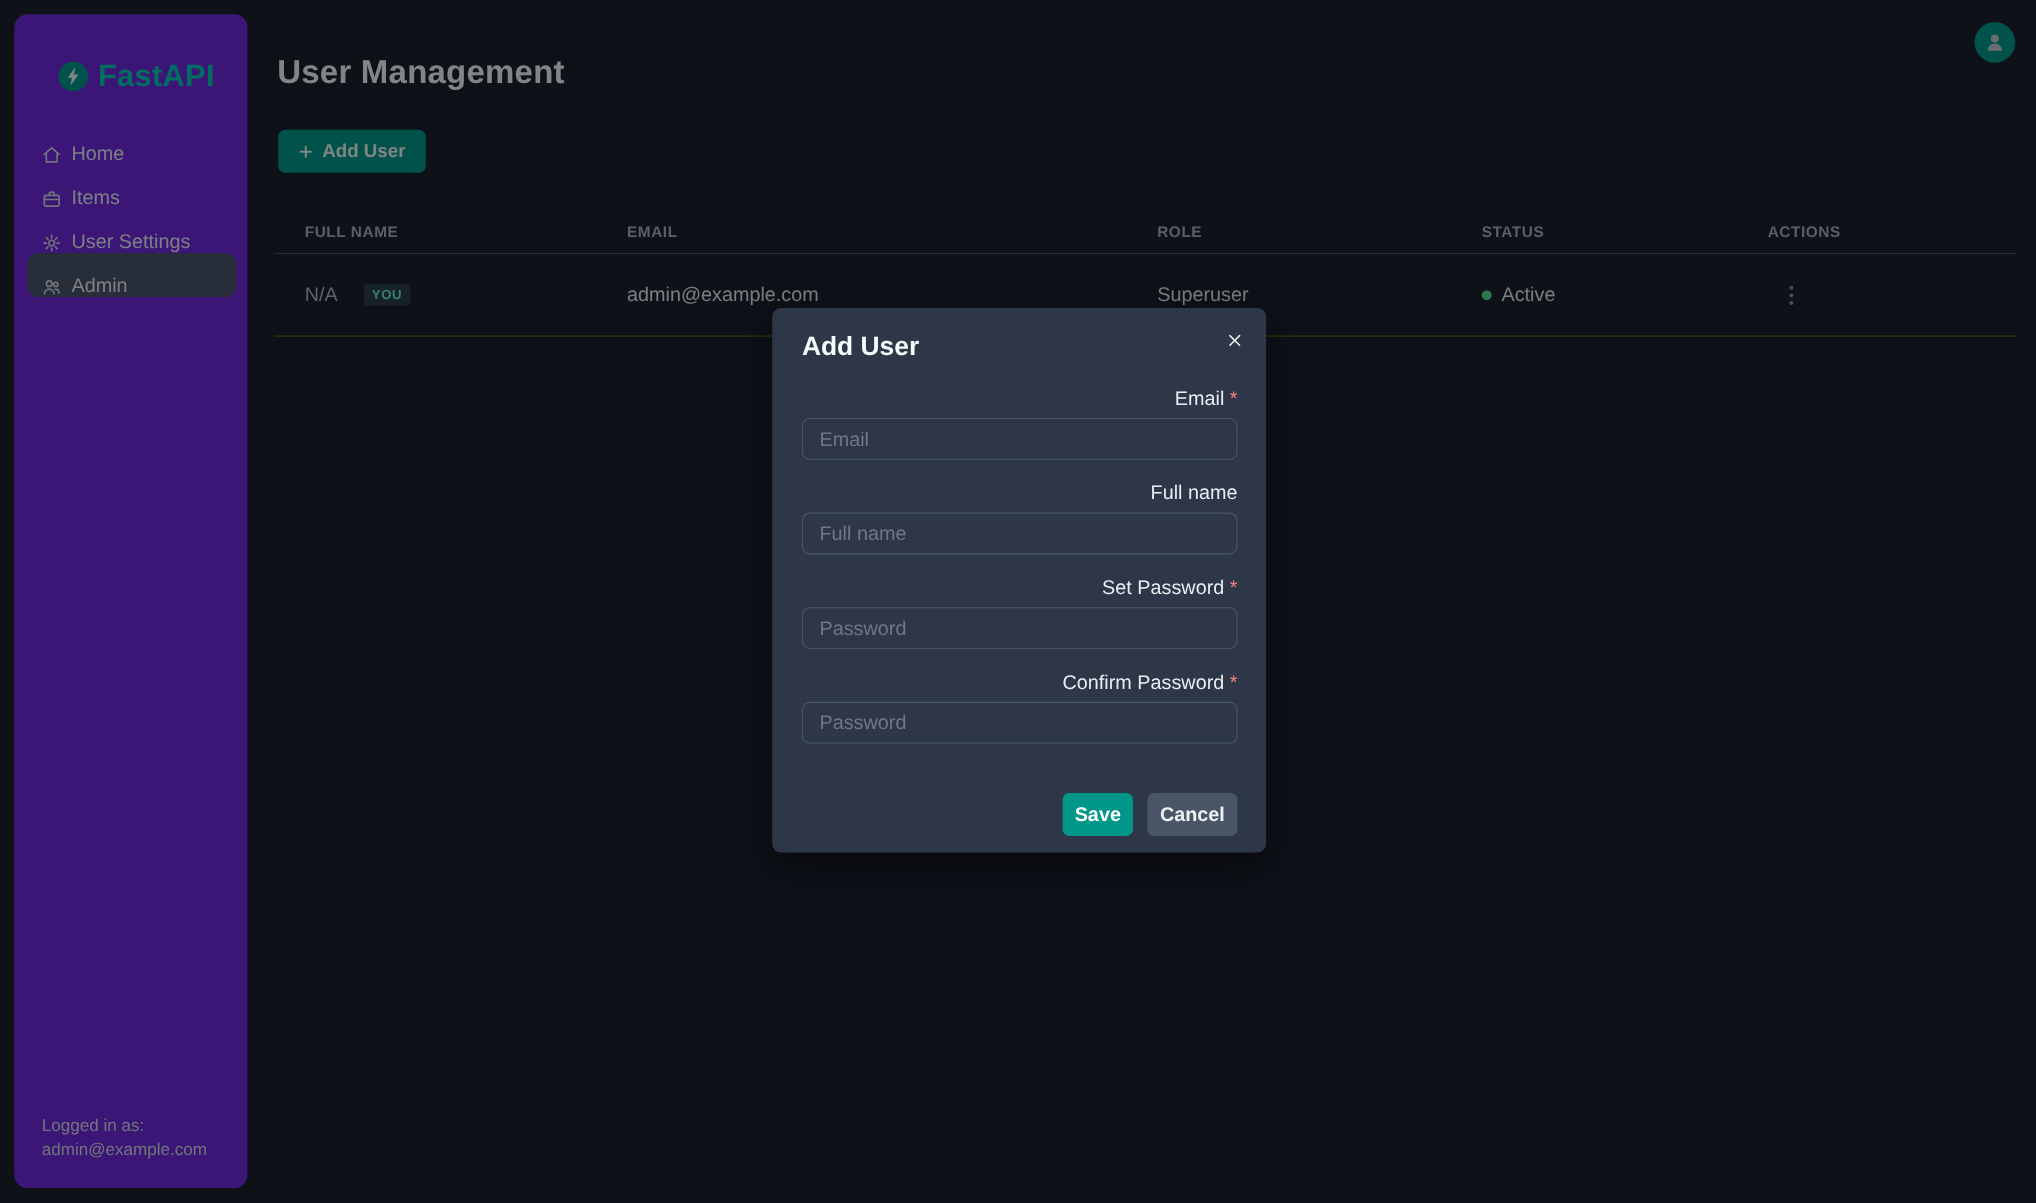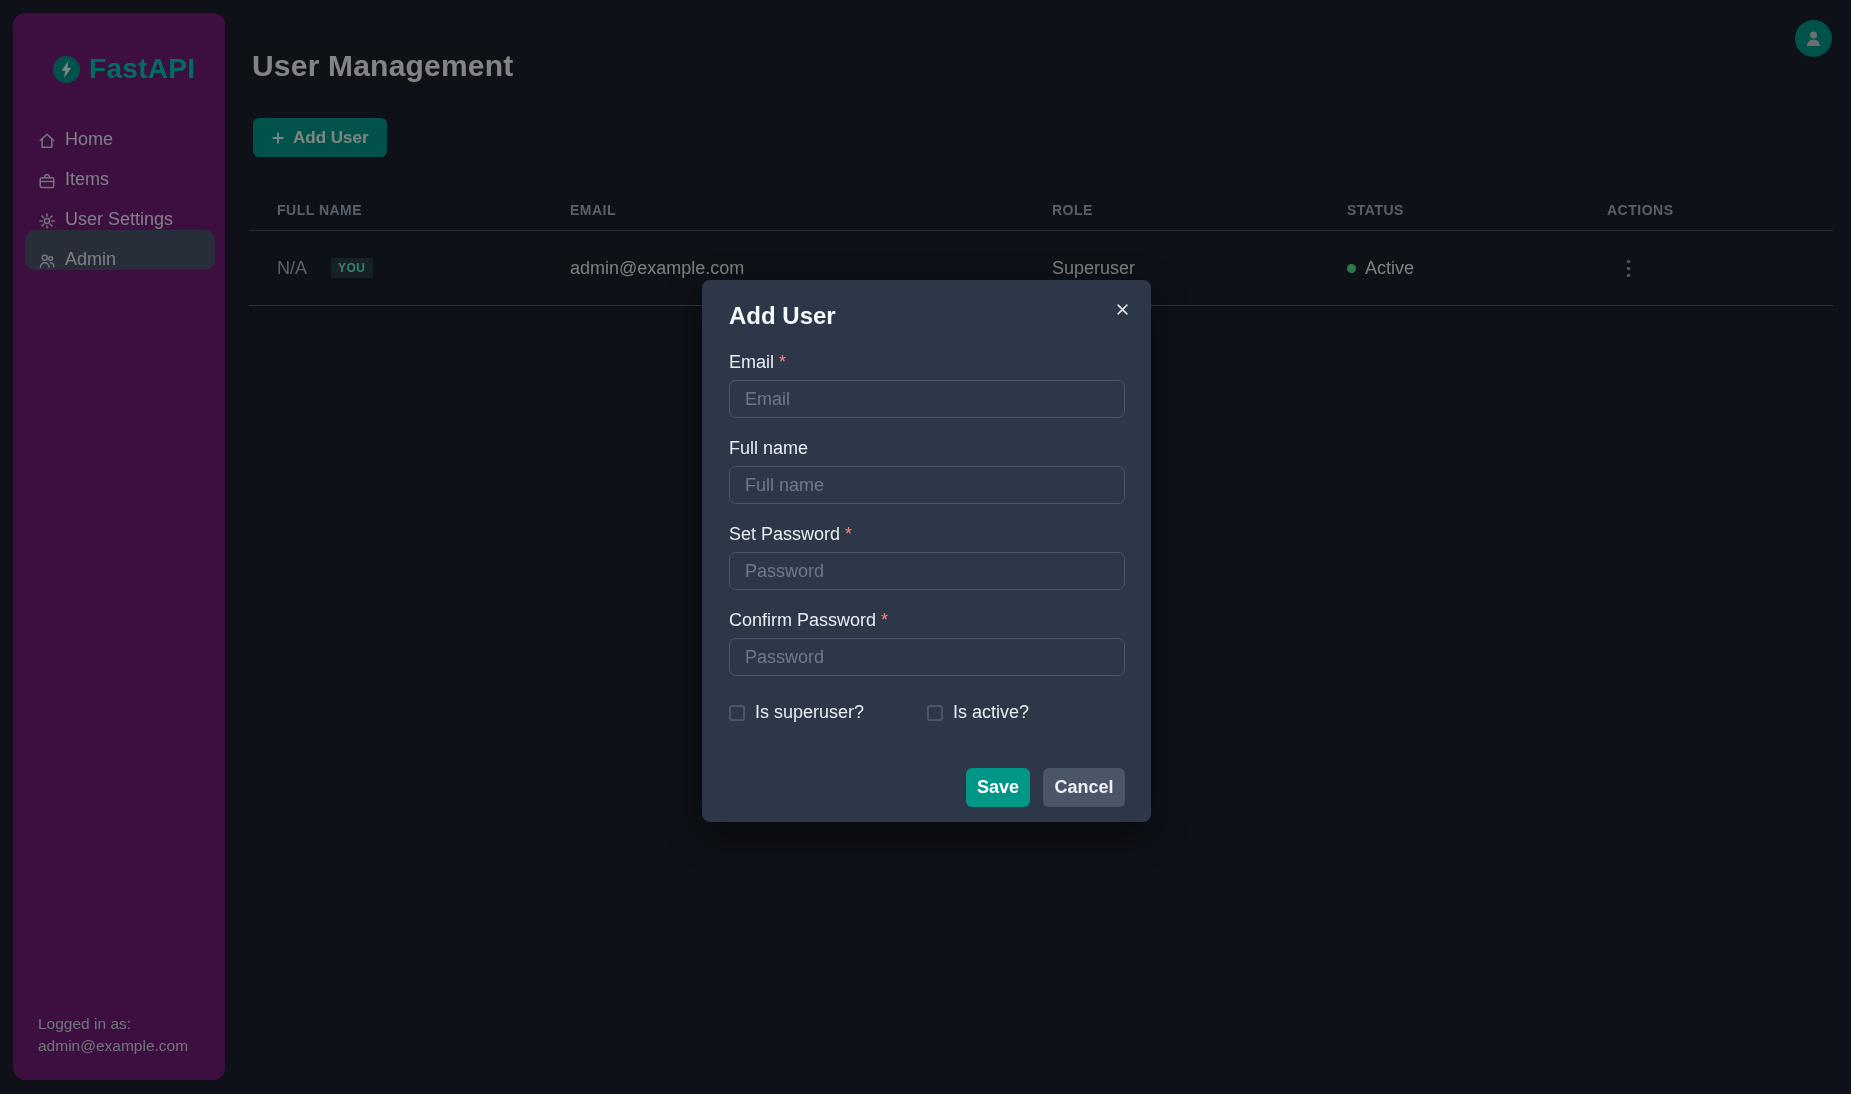--- a/index.html
+++ b/index.html
@@ -6,21 +6,21 @@
   html,body { margin:0; padding:0; }
   body {
     width:1851px; height:1094px; position:relative; overflow:hidden;
     background:#1A202C;
     font-family:"Liberation Sans","DejaVu Sans",sans-serif;
   }
 
   
   .sidebar {
     position:absolute; left:13px; top:13px; width:212px; height:1067px;
-    background:#701a75; border-radius:12px;
+    background:#6d28d9; border-radius:12px;
   }
   .logo { position:absolute; left:40px; top:40px; display:flex; align-items:center; gap:9px; cursor:pointer; }
   .logo-icon { width:27px; height:27px; flex:0 0 auto; }
   .logo-text { font-size:28px; font-weight:600; color:#00C7B0; letter-spacing:.3px; }
 
   .nav { position:absolute; top:97px; left:12px; right:10px; }
   .nav-item {
     height:40px; display:flex; align-items:flex-end; gap:9px;
     padding:0 8px 0 13px; border-radius:10px;
     color:#E2E8F0; font-size:18px; cursor:pointer;
@@ -89,21 +89,21 @@
   .modal-title { font-size:24px; line-height:24px; font-weight:700; color:#F7FAFC; }
   .modal-close {
     position:absolute; top:13px; right:13px; width:32px; height:32px;
     background:none; border:none; cursor:pointer; color:#E8EAED; border-radius:6px;
     display:flex; align-items:center; justify-content:center; padding:0;
   }
   .modal-close svg { width:15px; height:15px; }
 
   .fields { margin-top:24px; }
   .field { margin-bottom:20px; }
-  .field-label { font-size:18px; line-height:20px; margin-bottom:8px; color:#E9EDF2; }
+  .field-label { font-size:18px; line-height:20px; margin-bottom:8px; color:#E9EDF2;text-align:right; }
   .req { color:#FC8181; margin-left:5px; }
   .input {
     width:100%; height:38px; background:transparent;
     border:1px solid #4A5568; border-radius:7px; padding:0 15px;
     font-size:18px; color:#E9EDF2; font-family:inherit; outline:none;
   }
   .input::placeholder { color:#6F7889; }
 
   .checks { display:flex; margin-top:26px; }
   .check { display:flex; align-items:center; gap:10px; font-size:18px; width:200px; cursor:pointer; }
@@ -257,28 +257,18 @@
     </div>
 
     <div class="field">
       <div class="field-label">
         <span>Confirm Password</span><span class="req">*</span>
       </div>
       <input class="input" type="password" placeholder="Password" style="">
     </div>
   </div>
 
-  <div class="checks">
-    <label class="check">
-      <span class="checkbox"></span>
-      <span>Is superuser?</span>
-    </label>
-    <label class="check">
-      <span class="checkbox"></span>
-      <span>Is active?</span>
-    </label>
-  </div>
 
   <div class="modal-footer">
     <button class="btn btn-save">Save</button>
     <button class="btn btn-cancel">Cancel</button>
   </div>
 </div>
 
 </body></html>

